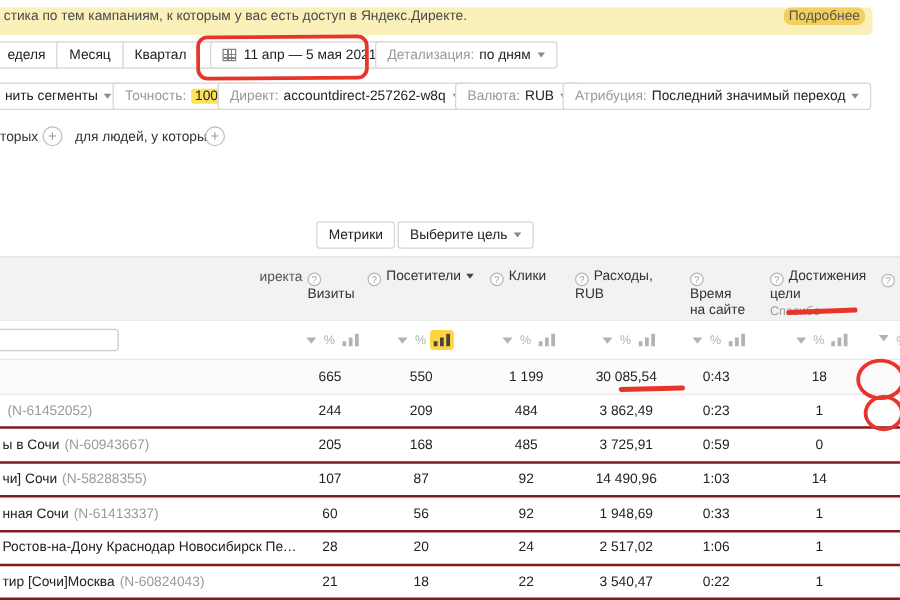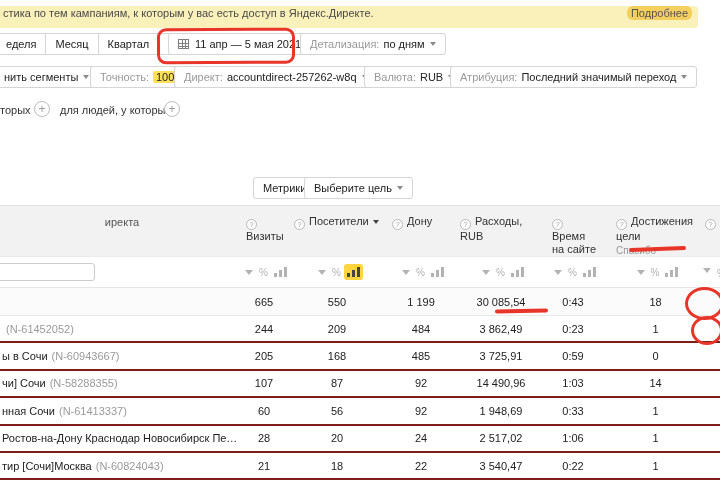--- a/index.html
+++ b/index.html
@@ -45,30 +45,30 @@
   .segfrag{position:absolute;left:0;top:4px;color:#333}
   .seglbl{position:absolute;left:60px;top:4px;color:#333}
   .plusbtn{position:absolute;top:1px;width:16px;height:16px;border:1px solid #bdbdbd;border-radius:50%;
            color:#9a9a9a;display:flex;align-items:center;justify-content:center;font-size:12px;
            box-sizing:border-box;cursor:pointer;background:#fff}
   .plusbtn::before{content:"+"}
 
   
   #controls{position:absolute;left:0;top:177px;height:24px;width:720px}
   #metricsbtn{position:absolute;left:253px;top:0}
-  #goalbtn{position:absolute;left:304px;top:0}
+  #goalbtn{position:absolute;left:318px;top:0}
 
   
   #tablewrap{position:absolute;left:0;top:205px;width:720px;bottom:0}
   .hname,.namecell,.fsearch{width:242px;box-sizing:border-box}
   .c1{width:48px}.c2{width:98px}.c3{width:70px}.c4{width:90px}.c5{width:54px}.c6{width:111px}
 
   .thead{height:52px;background:#f2f2f2;border-top:1px solid #e3e3e3;border-bottom:1px solid #ebebeb;
          display:flex;box-sizing:border-box}
-  .hname{text-align:center;padding:10px 0 0 2px;color:#555}
+  .hname{text-align:right;padding:10px 0 0 2px;color:#555}
   .hcell{box-sizing:border-box;padding:9px 4px 0;color:#333;line-height:13px;cursor:pointer}
   .hcell.c4{padding:9px 2px 0}
   .hcell.c6{padding:9px 14px 0}
   .help{display:inline-flex;align-items:center;justify-content:center;width:11px;height:11px;
         border:1px solid #b8b8b8;border-radius:50%;color:#a5a5a5;font-size:8px;margin-right:4px;
         vertical-align:-2px;box-sizing:border-box;background:#fff}
   .help::before{content:"?"}
   .sortarrow{width:0;height:0;border-left:3.5px solid transparent;border-right:3.5px solid transparent;
              border-top:4px solid #444;margin-left:4px;display:inline-block;vertical-align:1px}
   .goalsub{display:block;font-size:10px;color:#999;margin-top:1px}
@@ -188,21 +188,21 @@
       <div class="hname">
         <span>иректа</span>
       </div>
       <div class="hcell c1">
         <span class="help"></span><span>Визиты</span>
       </div>
       <div class="hcell c2">
         <span class="help"></span><span>Посетители</span><span class="sortarrow"></span>
       </div>
       <div class="hcell c3">
-        <span class="help"></span><span>Дону</span>
+        <span class="help"></span><span>Клики</span>
       </div>
       <div class="hcell c4">
         <span class="help"></span><span>Расходы, RUB</span>
       </div>
       <div class="hcell c5">
         <span class="help"></span><span>Время на сайте</span>
       </div>
       <div class="hcell c6">
         <span class="help"></span><span>Достижения цели</span>
         <span class="goalsub">Спасибо</span>

